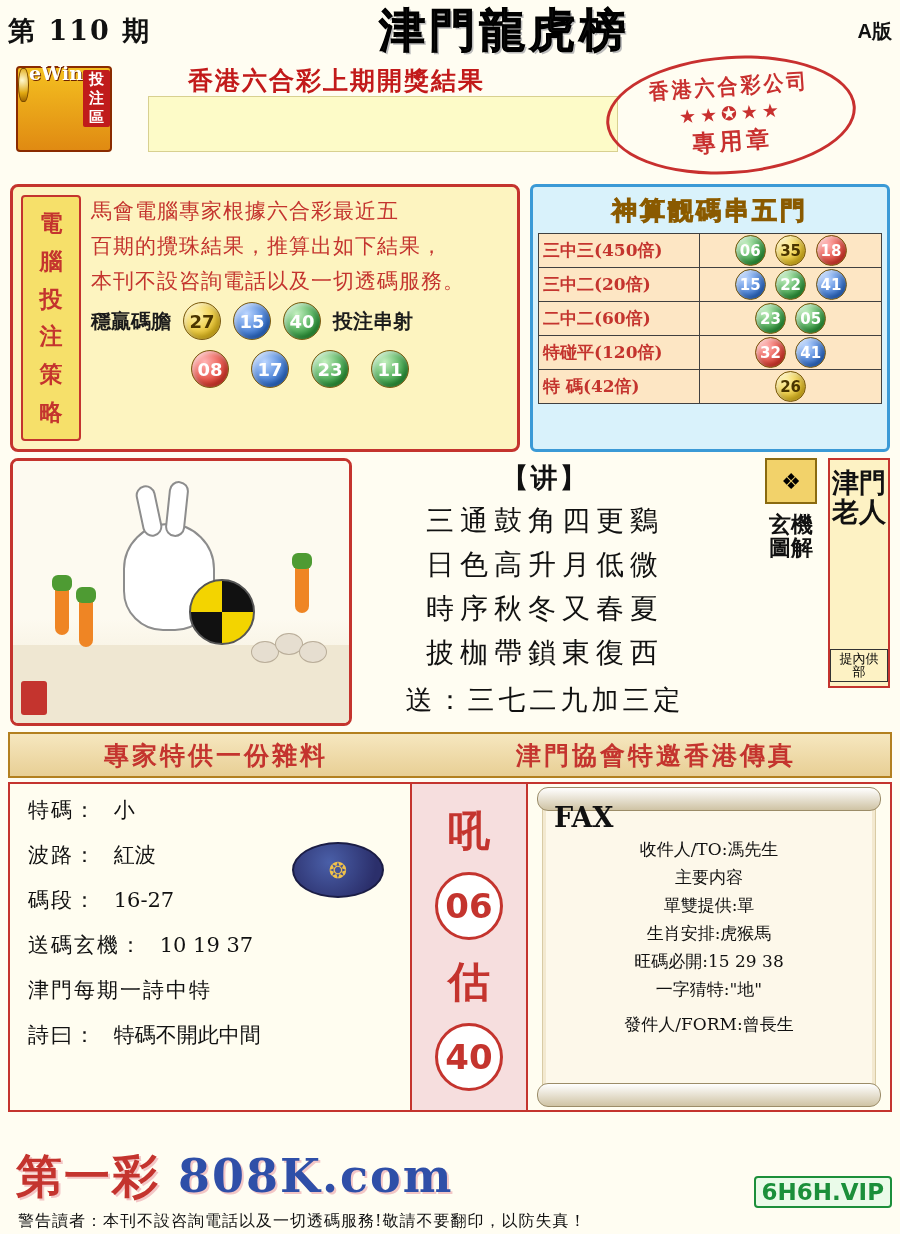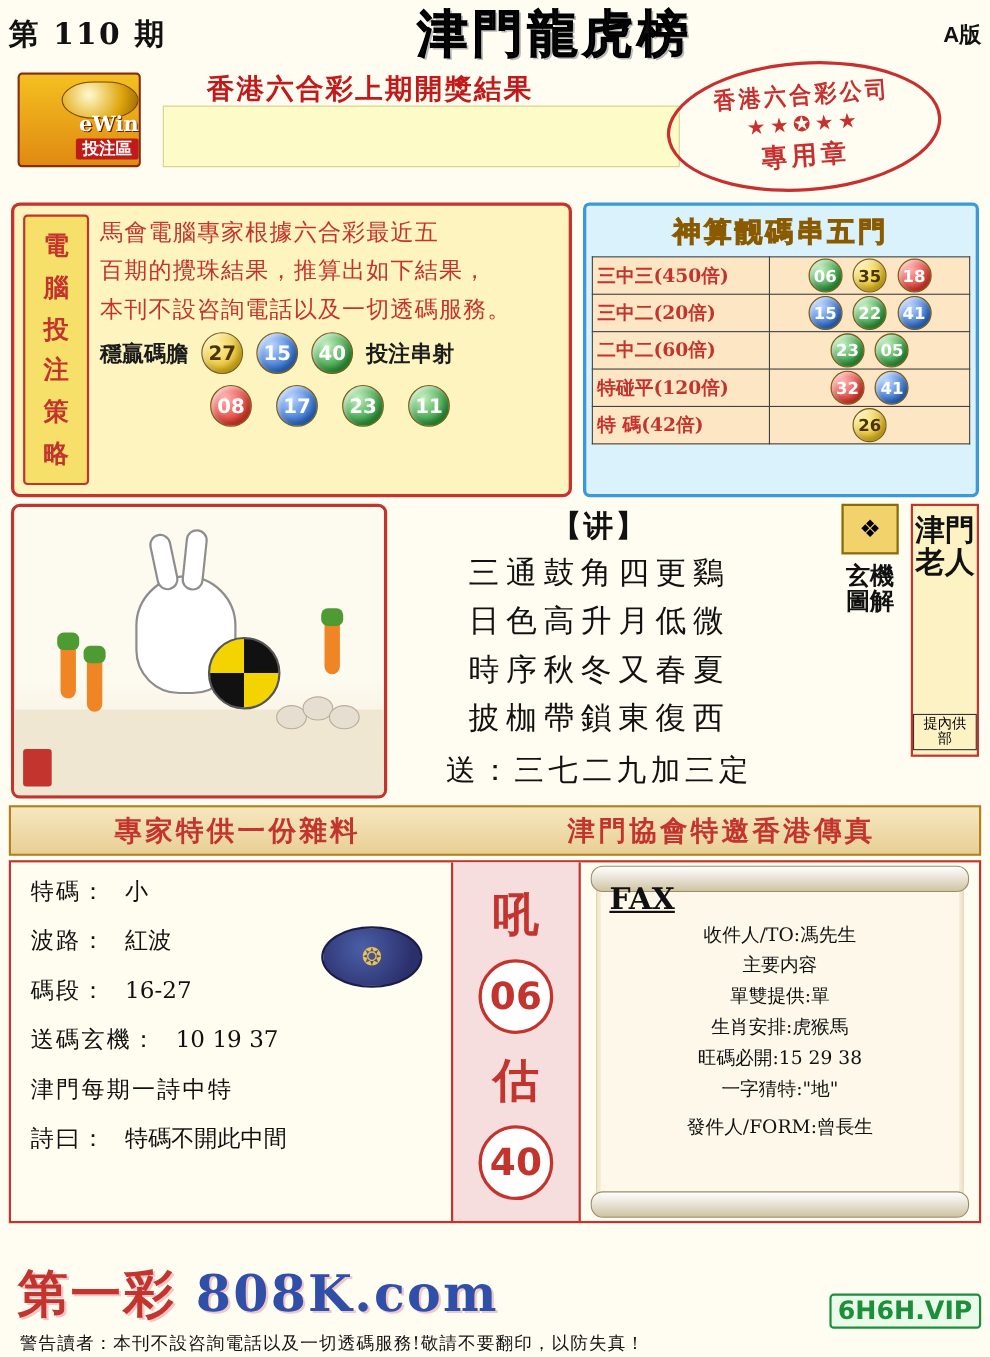--- a/index.html
+++ b/index.html
@@ -51,26 +51,26 @@
   }
 
   
   .topband {
     position:relative;
     height:118px;
     margin:0 8px;
   }
   .ewin-logo {
     position:absolute; left:8px; top:4px;
-    width:112px; height:86px;
+    width:96px; height:86px;
     background:linear-gradient(#f4c020,#e08a12);
     border:2px solid #8a2b00;
     border-radius:4px;
-    display:flex; flex-direction:column;
-    align-items:flex-end; justify-content:center;
+    display:flex; flex-direction:row;
+    align-items:flex-start; justify-content:center;
   }
   .ewin-ball {
     width:70px; height:34px;
     background:radial-gradient(circle at 35% 35%, #fff9d0 0%, #e0a810 60%, #9c6200 100%);
     border-radius:50%/60%;
     border:1px solid #7a4a00;
   }
   .ewin-text {
     font-family:"DejaVu Serif", serif;
     font-weight:bold; font-size:19px; color:#fff;
@@ -396,21 +396,21 @@
     content:""; position:absolute; left:-6px; right:-6px; height:22px;
     background:linear-gradient(#fff,#cfc3a4);
     border:1px solid #9b8c68; border-radius:11px;
   }
   .scroll:before { top:-8px; }
   .scroll:after { bottom:-8px; }
   .fax-inner { position:relative; z-index:2; text-align:center; padding-top:6px; }
   .fax-title {
     font-family:"DejaVu Serif", serif;
     font-size:27px; font-weight:bold; color:#111;
-    text-align:left; margin-left:12px;text-decoration:underline;
+    text-align:left; margin-left:12px;
   }
   .fax-line {
     font-family:"DejaVu Serif", serif;
     font-size:17px; color:#111; margin-top:5px;
   }
   .fax-line.center { text-align:center; }
 
   
   .footer {
     position:absolute; left:12px; right:0; bottom:0; height:70px;padding-left:8px;

